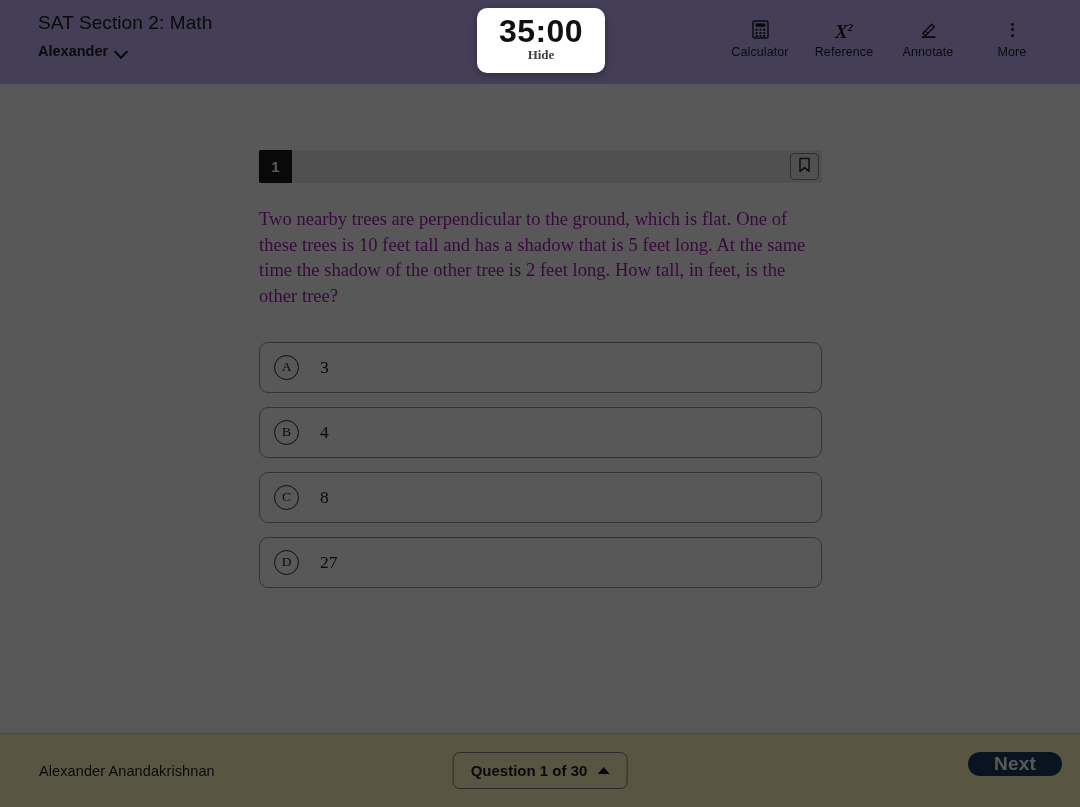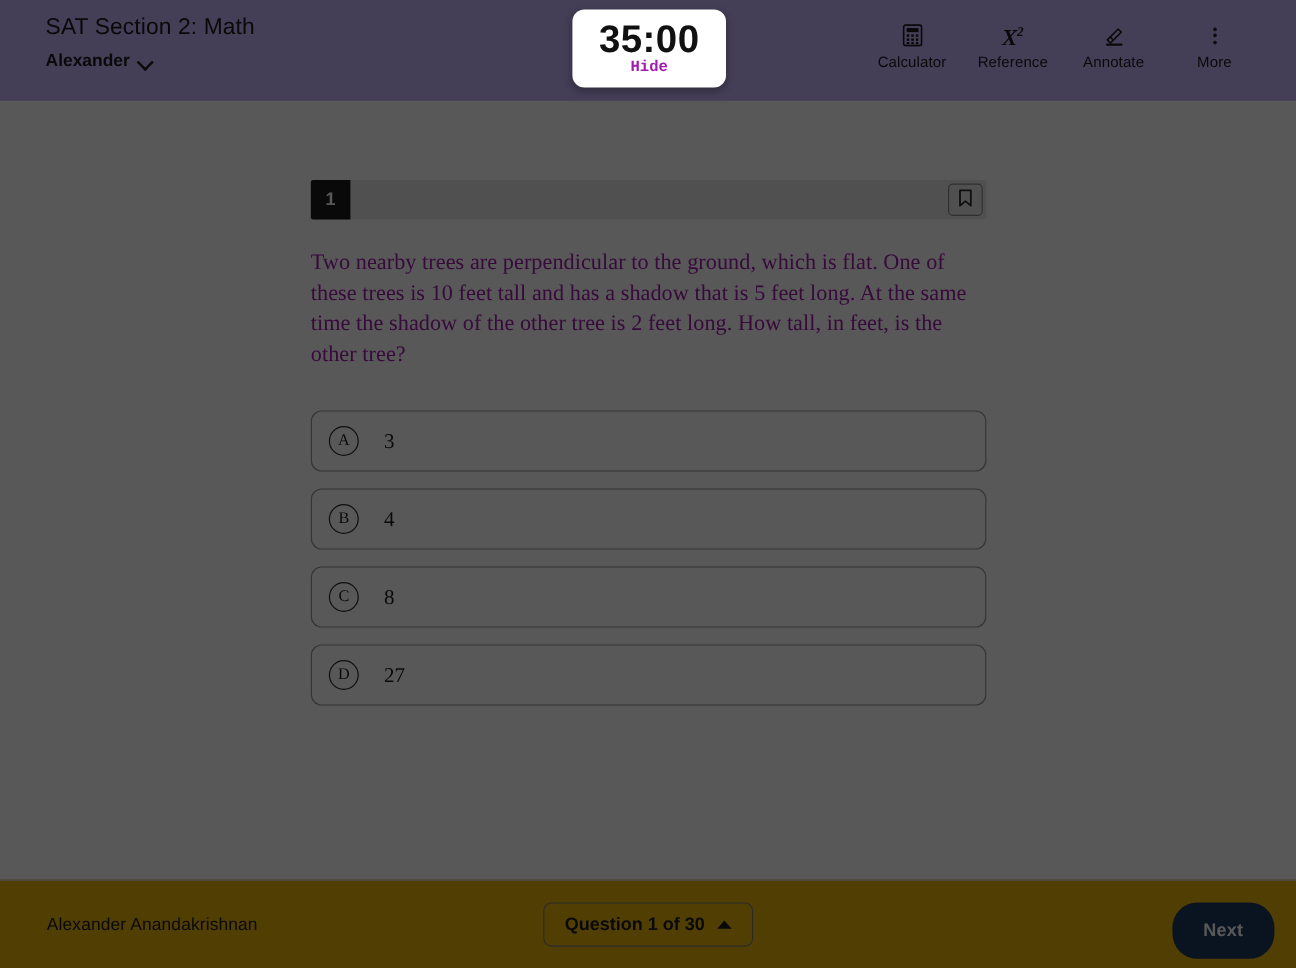--- a/index.html
+++ b/index.html
@@ -233,21 +233,21 @@
     font-size: 17.5px;
     color: #1a1a1a;
   }
 
   
   .footer {
     position: absolute;
     bottom: 0; left: 0;
     width: 1080px;
     height: 74px;
-    background: #eab308;
+    background: #fef9c3;
     border-top: 1px solid #d4d4d4;
   }
   .student-name {
     position: absolute;
     left: 39px;
     top: 29px;
     font-size: 14.5px;
     color: #1a1a1a;
     letter-spacing: 0.1px;
   }
@@ -276,27 +276,27 @@
   .tri-up {
     width: 0; height: 0;
     border-left: 6px solid transparent;
     border-right: 6px solid transparent;
     border-bottom: 7px solid #1a1a1a;
   }
   .next-btn {
     position: absolute;
     right: 18px;
     top: 18px;
-    height: 47px;
+    height: 24px;
     padding: 0 26px;
     border: none;
     border-radius: 21px;
     background: #1e3a5f;
     color: #ffffff;
-    font-size: 15px;
+    font-size: 19px;
     font-weight: 700;
     font-family: inherit;
     cursor: pointer;
     letter-spacing: 0.2px;
   }
 
   
   .timer-card {
     position: absolute;
     left: 477px;
@@ -316,25 +316,25 @@
   .timer-value {
     font-size: 32px;
     font-weight: 700;
     color: #111111;
     letter-spacing: 0.4px;
     line-height: 26px;
   }
   .timer-hide {
     font-size: 13px;
     font-weight: 700;
-    color: #a21caf;
+    color: #404040;
     background: none;
     border: none;
     cursor: pointer;
-    font-family: Liberation Mono, monospace;
+    font-family: Liberation Serif, serif;
     padding: 0;
   }
 </style>
 </head>
 <body>
 
 <div id="app">
 
   <div class="page">
 

